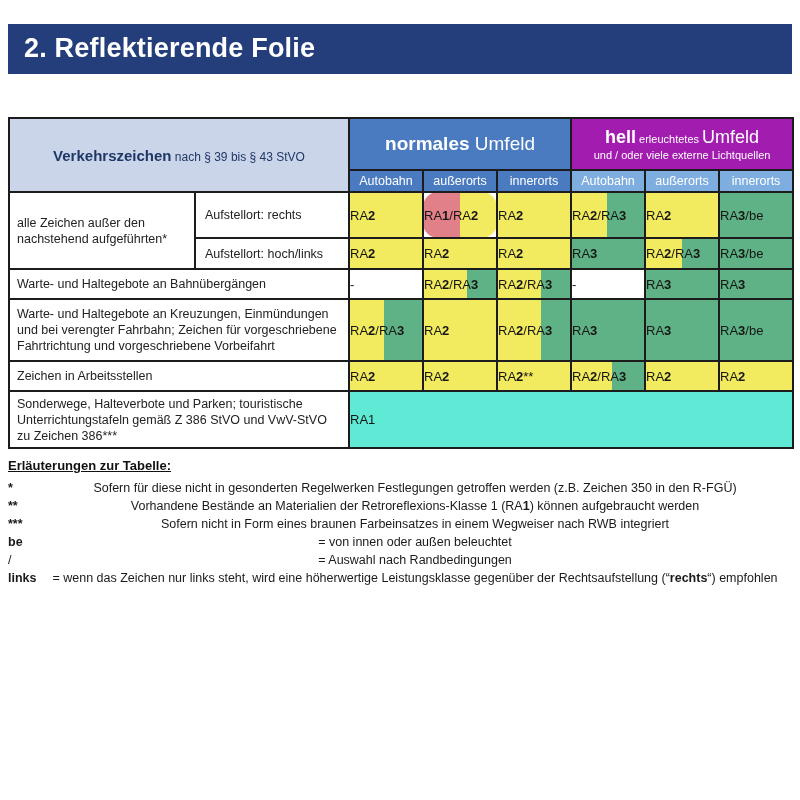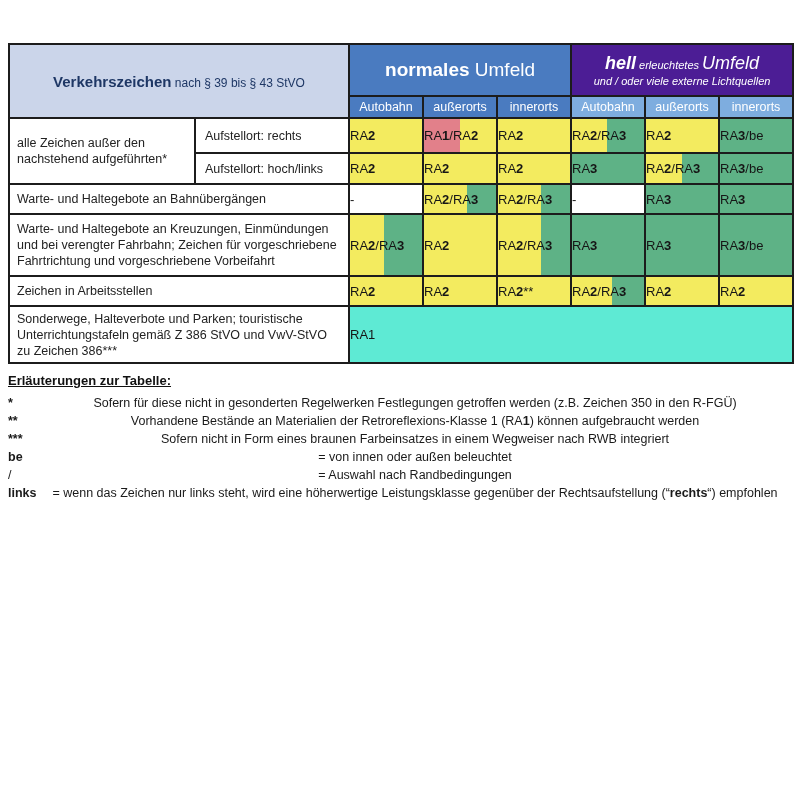--- a/index.html
+++ b/index.html
@@ -104,20 +104,23 @@
   .source {
     margin:16px 8px 0 8px;
     font-size:12.5px; color:#2b2b2b; line-height:17px;
   }
 </style>
 </head>
 <body>
 
 <div class="page">
 
+  <div class="header-bar" style="background: rgb(36, 62, 124);">
+    <span>2. Reflektierende Folie</span>
+  </div>
 
 
   <table class="foil">
     <colgroup>
       <col style="width:186px">
         <col style="width:154px">
       <col style="width:74px">
         <col style="width:74px">
         <col style="width:74px">
       <col style="width:74px">
@@ -125,42 +128,42 @@
         <col style="width:74px">
     </colgroup>
     <thead>
       <tr class="hrow1">
         <td class="corner" colspan="2" rowspan="2" style="background: rgb(203, 213, 234);">
           <span class="big">Verkehrszeichen</span><span> nach § 39 bis § 43 StVO</span>
         </td>
         <td class="grp grp-normal" colspan="3" style="background: rgb(74, 123, 192);">
           <span class="b">normales</span><span> Umfeld</span>
         </td>
-        <td class="grp grp-hell" colspan="3" style="background: #4c1d95; font-style: italic;">
+        <td class="grp grp-hell" colspan="3" style="background: #a21caf;">
           <div class="l1">
             <span class="b">hell</span><span class="sm"> erleuchtetes </span><span>Umfeld</span>
           </div>
           <div class="l2">und / oder viele externe Lichtquellen</div>
         </td>
       </tr>
       <tr class="hrow2">
         <th class="colhead ch-normal">Autobahn</th>
         <th class="colhead ch-normal">außerorts</th>
         <th class="colhead ch-normal">innerorts</th>
         <th class="colhead ch-hell">Autobahn</th>
         <th class="colhead ch-hell">außerorts</th>
         <th class="colhead ch-hell">innerorts</th>
       </tr>
     </thead>
     <tbody>
-        <tr style="height: 35px;">
+        <tr style="height: 46px;">
           <td class="label-main" rowspan="2" colspan="1">alle Zeichen außer den nachstehend aufgeführten*</td>
           <td class="label-sub">Aufstellort: rechts</td>
           <td class="cell" style="background: rgb(243, 235, 95);">RA<b>2</b></td>
-          <td class="cell" style="background: linear-gradient(to right, rgb(226, 128, 138) 0%, rgb(226, 128, 138) 50%, rgb(243, 235, 95) 50%, rgb(243, 235, 95) 100%);">RA<b>1</b>/RA<b>2</b></td>
+          <td class="cell" style="background: linear-gradient(to right, rgb(226, 128, 138) 0%, rgb(226, 128, 138) 50%, rgb(243, 235, 95) 50%, rgb(243, 235, 95) 100%); border-radius: 15px;">RA<b>1</b>/RA<b>2</b></td>
           <td class="cell" style="background: rgb(243, 235, 95);">RA<b>2</b></td>
           <td class="cell" style="background: linear-gradient(to right, rgb(243, 235, 95) 0%, rgb(243, 235, 95) 48%, rgb(94, 178, 134) 48%, rgb(94, 178, 134) 100%);">RA<b>2</b>/RA<b>3</b></td>
           <td class="cell" style="background: rgb(243, 235, 95);">RA<b>2</b></td>
           <td class="cell" style="background: rgb(94, 178, 134);">RA<b>3</b>/be</td>
         </tr>
         <tr style="height: 31px;">
           <td class="label-sub">Aufstellort: hoch/links</td>
           <td class="cell" style="background: rgb(243, 235, 95);">RA<b>2</b></td>
           <td class="cell" style="background: rgb(243, 235, 95);">RA<b>2</b></td>
           <td class="cell" style="background: rgb(243, 235, 95);">RA<b>2</b></td>

